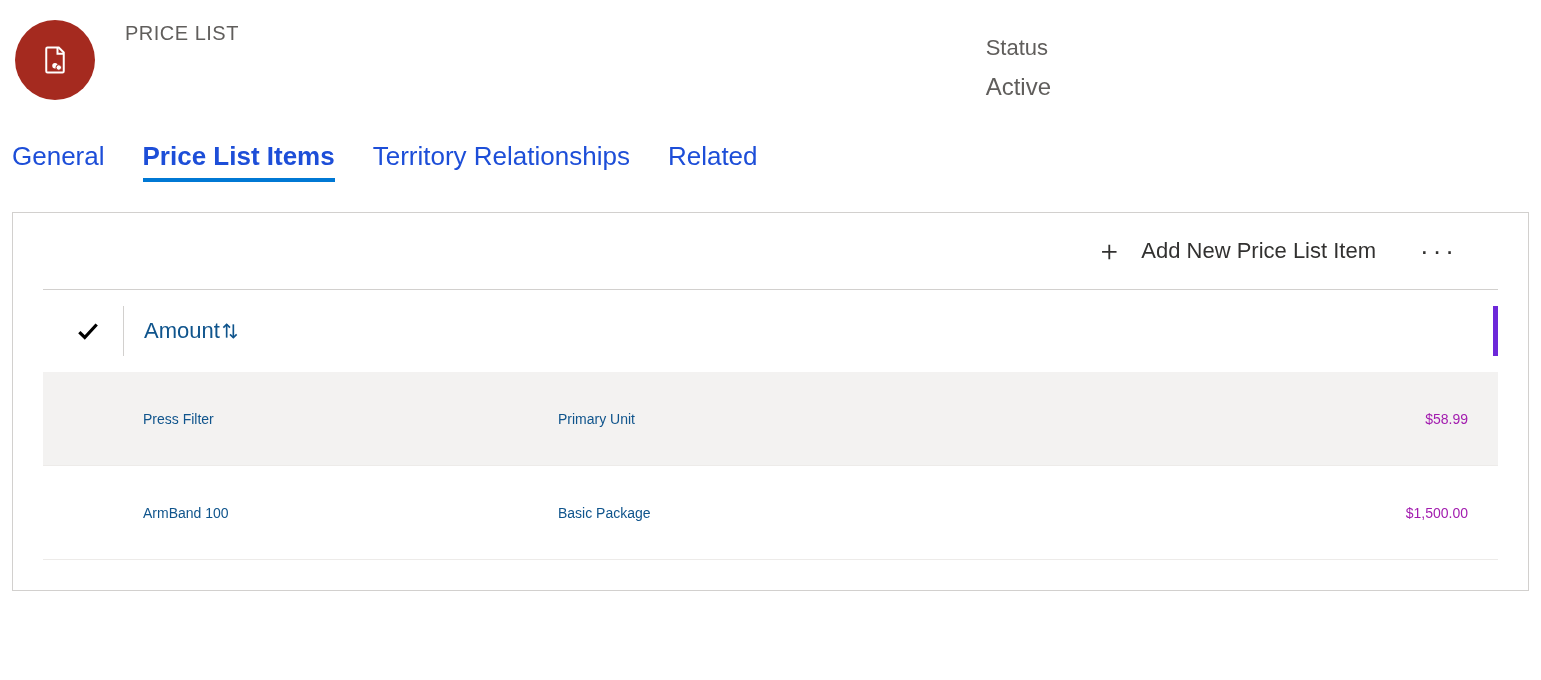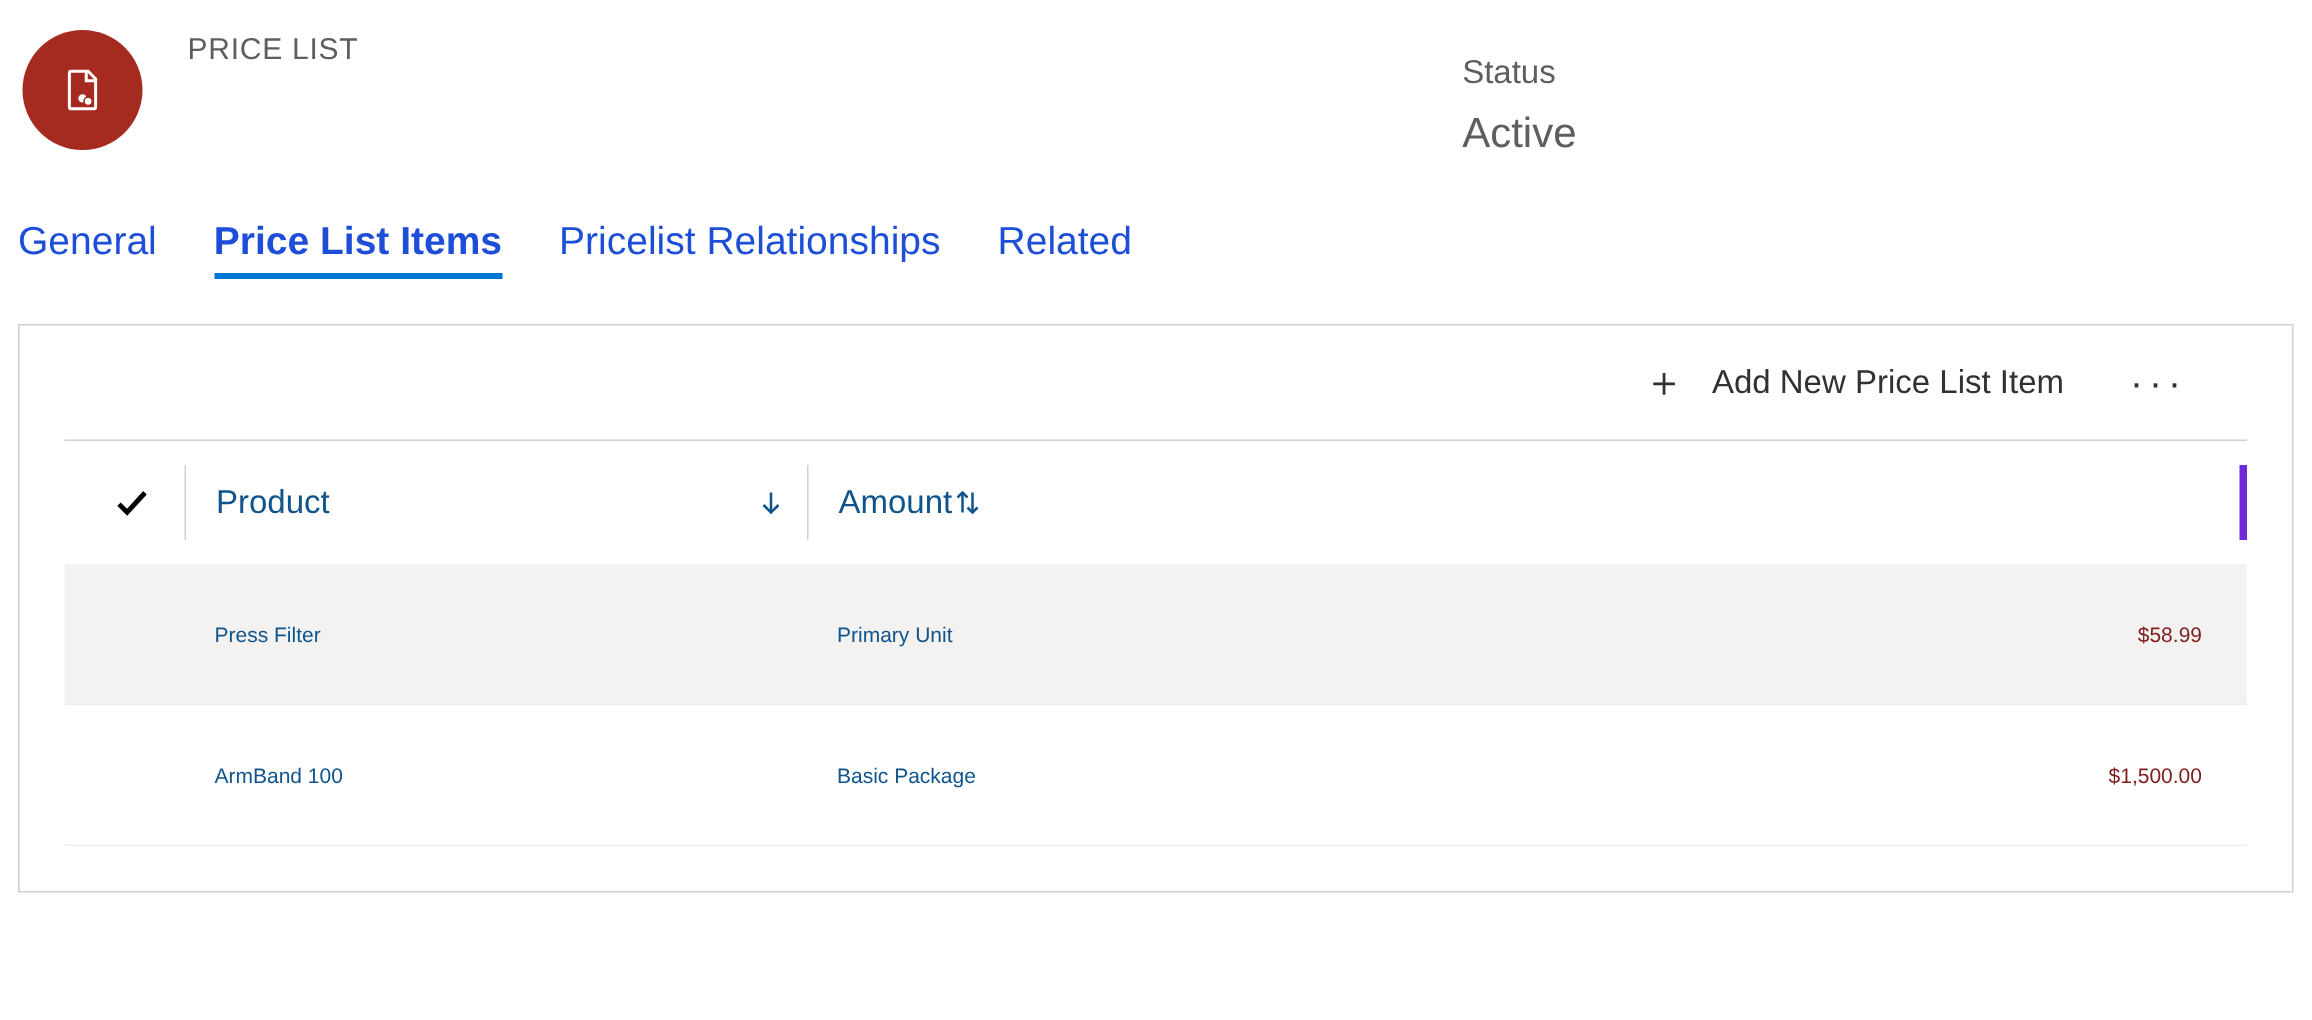--- a/index.html
+++ b/index.html
@@ -45,21 +45,21 @@
     margin-left: auto;
     margin-right: 480px;
     padding-top: 15px;
   }
   .status-label {
     font-size: 22px;
     color: #605e5c;
     margin-bottom: 12px;
   }
   .status-value {
-    font-size: 28px;
+    font-size: 24px;
     color: #605e5c;
     text-align: right;
   }
   .tabs {
     display: flex;
     gap: 38px;
     padding: 0 2px;
     margin-bottom: 30px;
   }
   .tab {
@@ -145,21 +145,21 @@
     align-items: center;
     padding: 0 0 0 10px;
     height: 94px;
     border-bottom: 1px solid #edebe9;
   }
   .row:first-child { background: #f3f2f1; }
   .row .check-col { width: 70px; }
   .cell { font-size: 14px; }
   .cell-product { flex: 0 0 415px; padding-left: 20px; color: #0f548c; }
   .cell-unit    { flex: 0 0 450px; padding-left: 20px; color: #0f548c; }
-  .cell-amount  { flex: 1; padding-right: 30px; text-align: right; color: #7f1d1d; }
+  .cell-amount  { flex: 1; padding-right: 30px; text-align: right; color: #a21caf; }
   a.link { color: #0f548c; text-decoration: none; cursor: pointer; }
 </style>
 </head>
 <body>
 
 <div class="header">
   <div class="entity-icon">
     <svg viewBox="0 0 24 24" fill="none" stroke="#fff" stroke-width="1.6">
       <path d="M6 2h9l4 4v15a1 1 0 0 1-1 1H6a1 1 0 0 1-1-1V3a1 1 0 0 1 1-1z"></path>
       <path d="M14 2v5h5"></path>
@@ -172,48 +172,38 @@
   </div>
   <div class="status-block">
     <div class="status-label">Status</div>
     <div class="status-value">Active</div>
   </div>
 </div>
 
 <div class="tabs">
   <div class="tab">General</div>
   <div class="tab active">Price List Items</div>
-  <div class="tab">Pricelist Relationships</div>
+  <div class="tab">Territory Relationships</div>
   <div class="tab">Related</div>
 </div>
 
 <div class="grid-panel">
   <div class="grid-toolbar">
     <div class="toolbar-btn">
       <span class="plus">＋</span>
       <span>Add New Price List Item</span>
     </div>
     <div class="more-btn">···</div>
   </div>
 
   <div class="grid-header">
     <div class="check-col">
       <svg viewBox="0 0 24 24" fill="none" stroke="#000" stroke-width="3">
         <polyline points="4 13 9 18 20 6"></polyline>
       </svg>
-    </div>
-    <div class="col col-product">
-      <span>Product</span>
-      <span class="spacer"></span>
-      <span class="sort-arrow">
-        <svg viewBox="0 0 24 24" fill="none" stroke="#0f548c" stroke-width="2">
-          <line x1="12" y1="4" x2="12" y2="20"></line>
-          <polyline points="6 14 12 20 18 14"></polyline>
-        </svg>
-      </span>
     </div>
     <div class="col col-amount">
       <span>Amount</span>
       <span class="sort-updown">
         <svg viewBox="0 0 24 24" fill="none" stroke="#0f548c" stroke-width="2">
           <line x1="8" y1="20" x2="8" y2="4"></line>
             <polyline points="4 8 8 4 12 8"></polyline>
           <line x1="16" y1="4" x2="16" y2="20"></line>
             <polyline points="12 16 16 20 20 16"></polyline>
         </svg>

